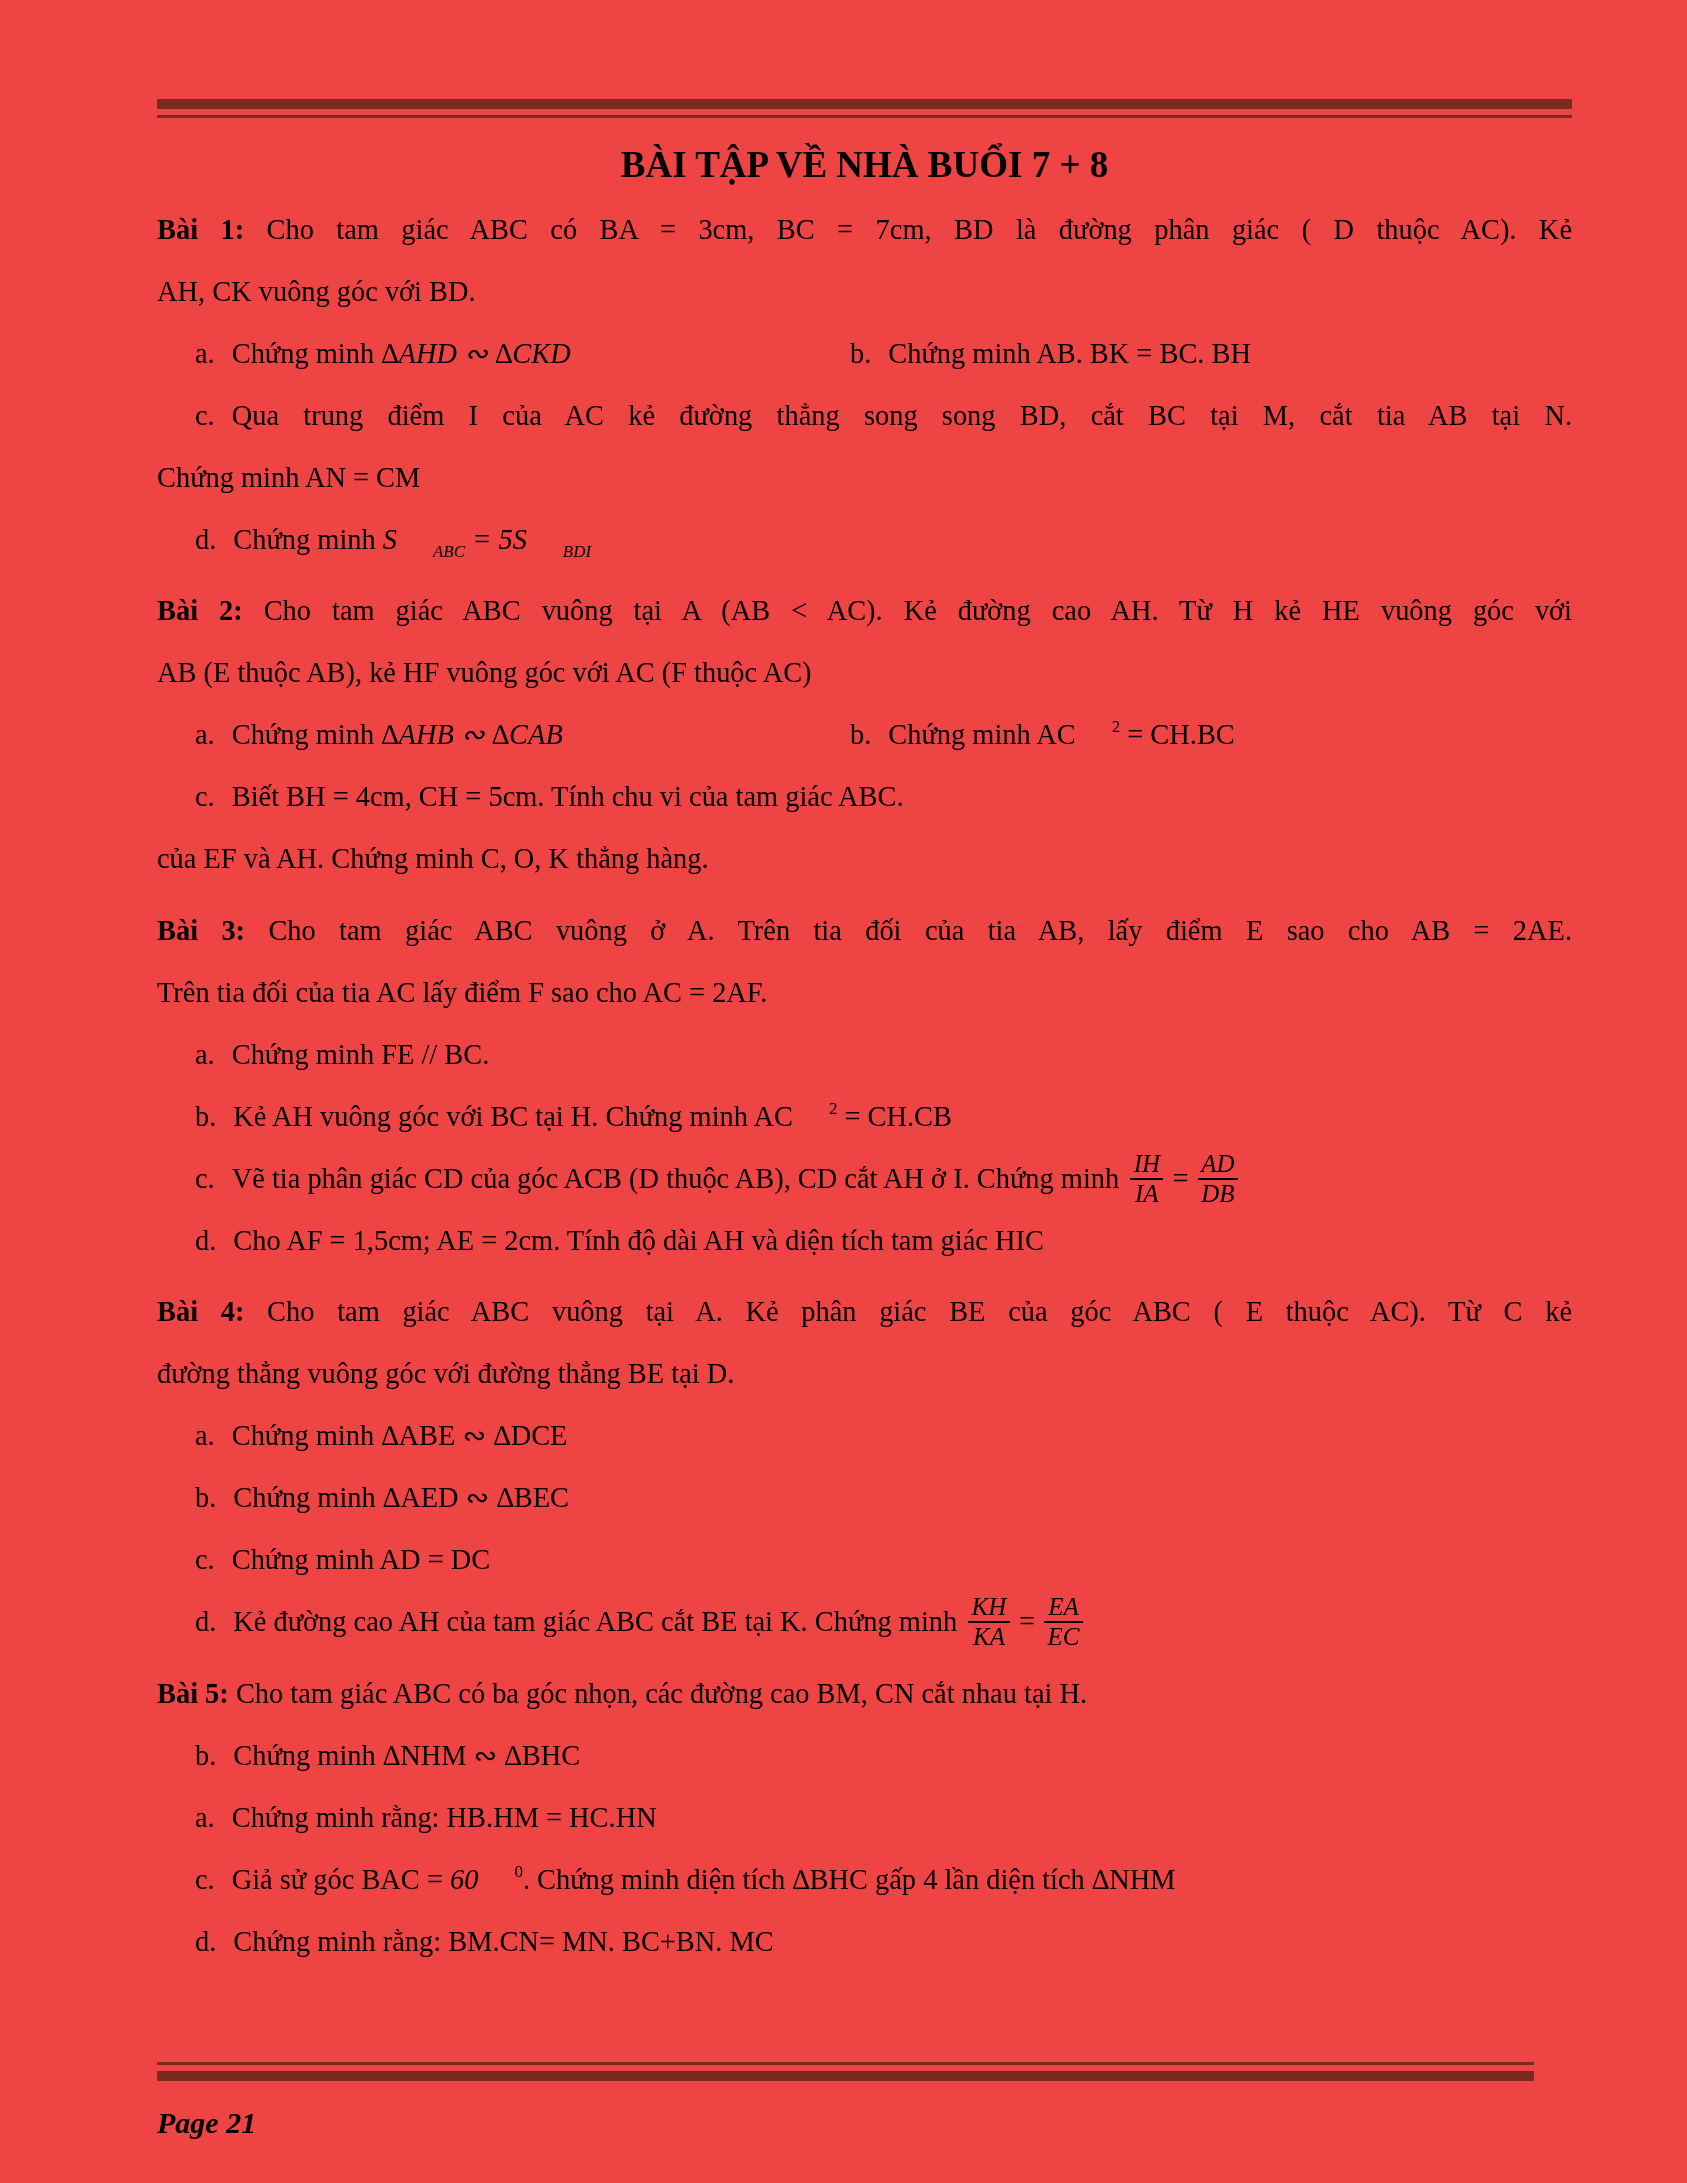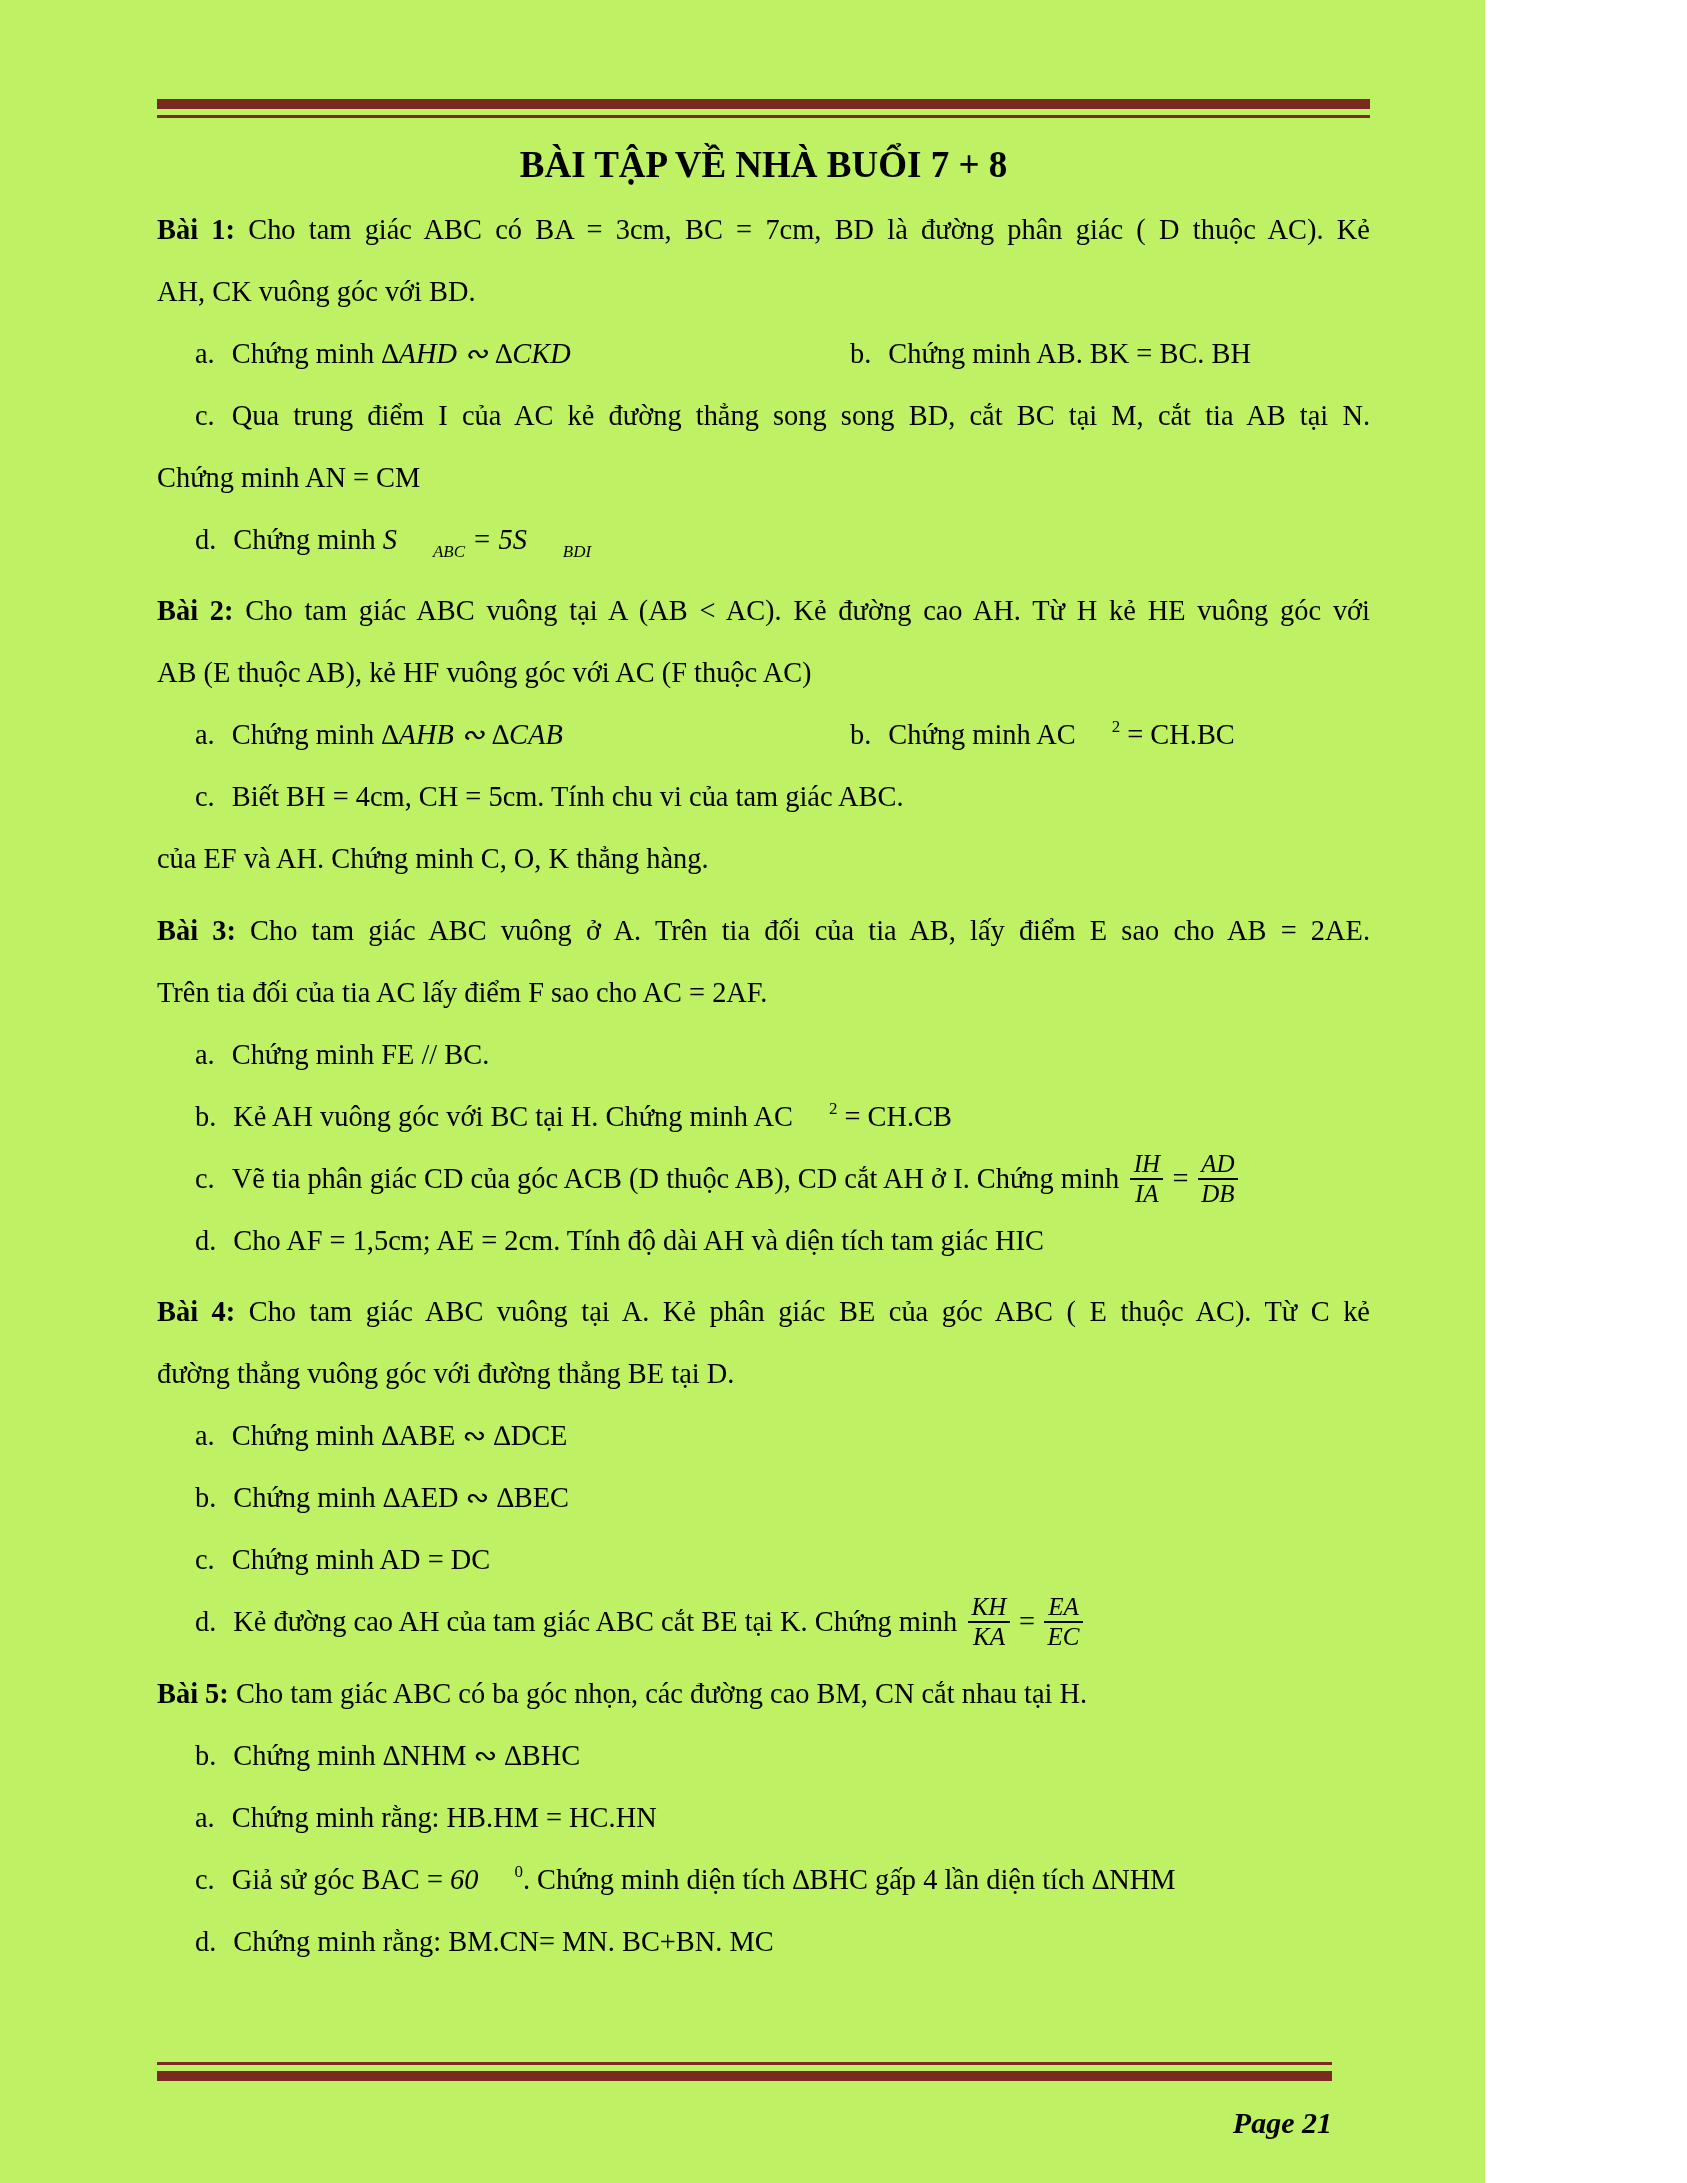--- a/index.html
+++ b/index.html
@@ -1,19 +1,19 @@
 <!DOCTYPE html>
 <html style="font-size:10.6px"><head>
 <meta charset="utf-8">
 <style>
   html,body{margin:0;padding:0;}
   body{width:1687px;height:2183px;background:#ffffff;color:#000000;
        font-family:"Liberation Serif","DejaVu Serif",serif;}
-  .page{position:relative;width:1485px;height:2183px;box-sizing:border-box;
-        padding:99px 115px 0 157px;overflow:hidden;background:#bef264;}
+  .page{position:relative;width:1687px;height:2183px;box-sizing:border-box;
+        padding:99px 115px 0 157px;overflow:hidden;background:#ef4444;}
   .rule-top{border-top:10.6px solid #7b2a22;border-bottom:3.3px solid #7b2a22;height:6px;}
   .rule-bottom{border-top:3.3px solid #7b2a22;border-bottom:10.6px solid #7b2a22;height:6px;}
   h1.title{font-size:37px;line-height:48px;font-weight:bold;text-align:center;margin:22.5px 0 10.6px 0;}
   .ln{font-size:28.4px;line-height:62px;white-space:nowrap;margin:0;}
   .pstart{margin-top:9.3px;}
   .item{padding-left:38px;}
   .lbl{margin-right:17px;}
   .bold{font-weight:bold;}
   .m{font-style:italic;}
   .jst{text-align:justify;text-align-last:justify;}
@@ -22,21 +22,21 @@
   .cb{flex:1 1 auto;}
   sub,sup{font-size:17px;font-style:inherit;line-height:0;margin-left:36px;}
   sub{vertical-align:-8px;}
   sup{vertical-align:12px;}
   .frac{display:inline-flex;flex-direction:column;vertical-align:middle;text-align:center;
         font-style:italic;font-size:25px;line-height:28px;margin:0 4px;position:relative;top:-2.6px;}
   .frac .fn{border-bottom:2px solid #000;padding:0 3.3px;}
   .frac .fd{padding:0 3.3px;}
   .feq{margin:0 5.3px;}
   .footer{position:absolute;left:157px;right:153px;bottom:42px;}
-  .pagenum{font-size:30px;font-weight:bold;font-style:italic;text-align:right;margin-top:23px;line-height:37px;}
+  .pagenum{font-size:30px;font-weight:bold;font-style:italic;margin-top:23px;line-height:37px;}
 </style>
 </head>
 <body>
 
 <div class="page">
 
   <div class="rule-top"></div>
 
   <h1 class="title">BÀI TẬP VỀ NHÀ BUỔI 7 + 8</h1>
 

